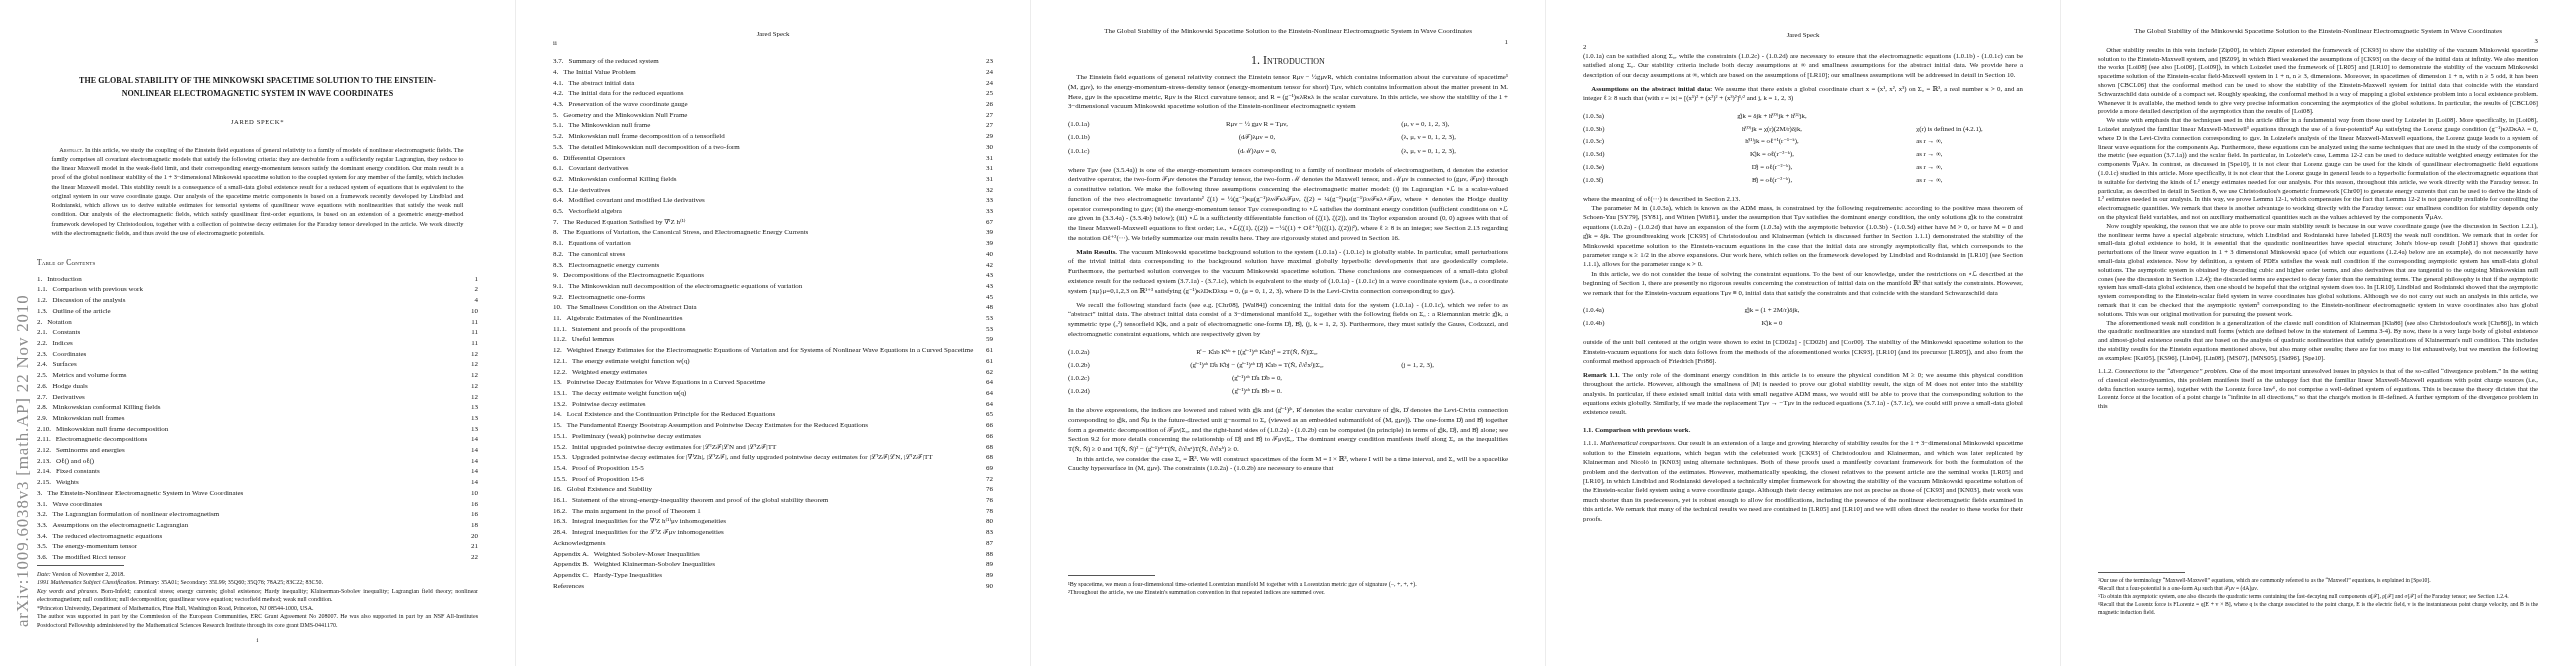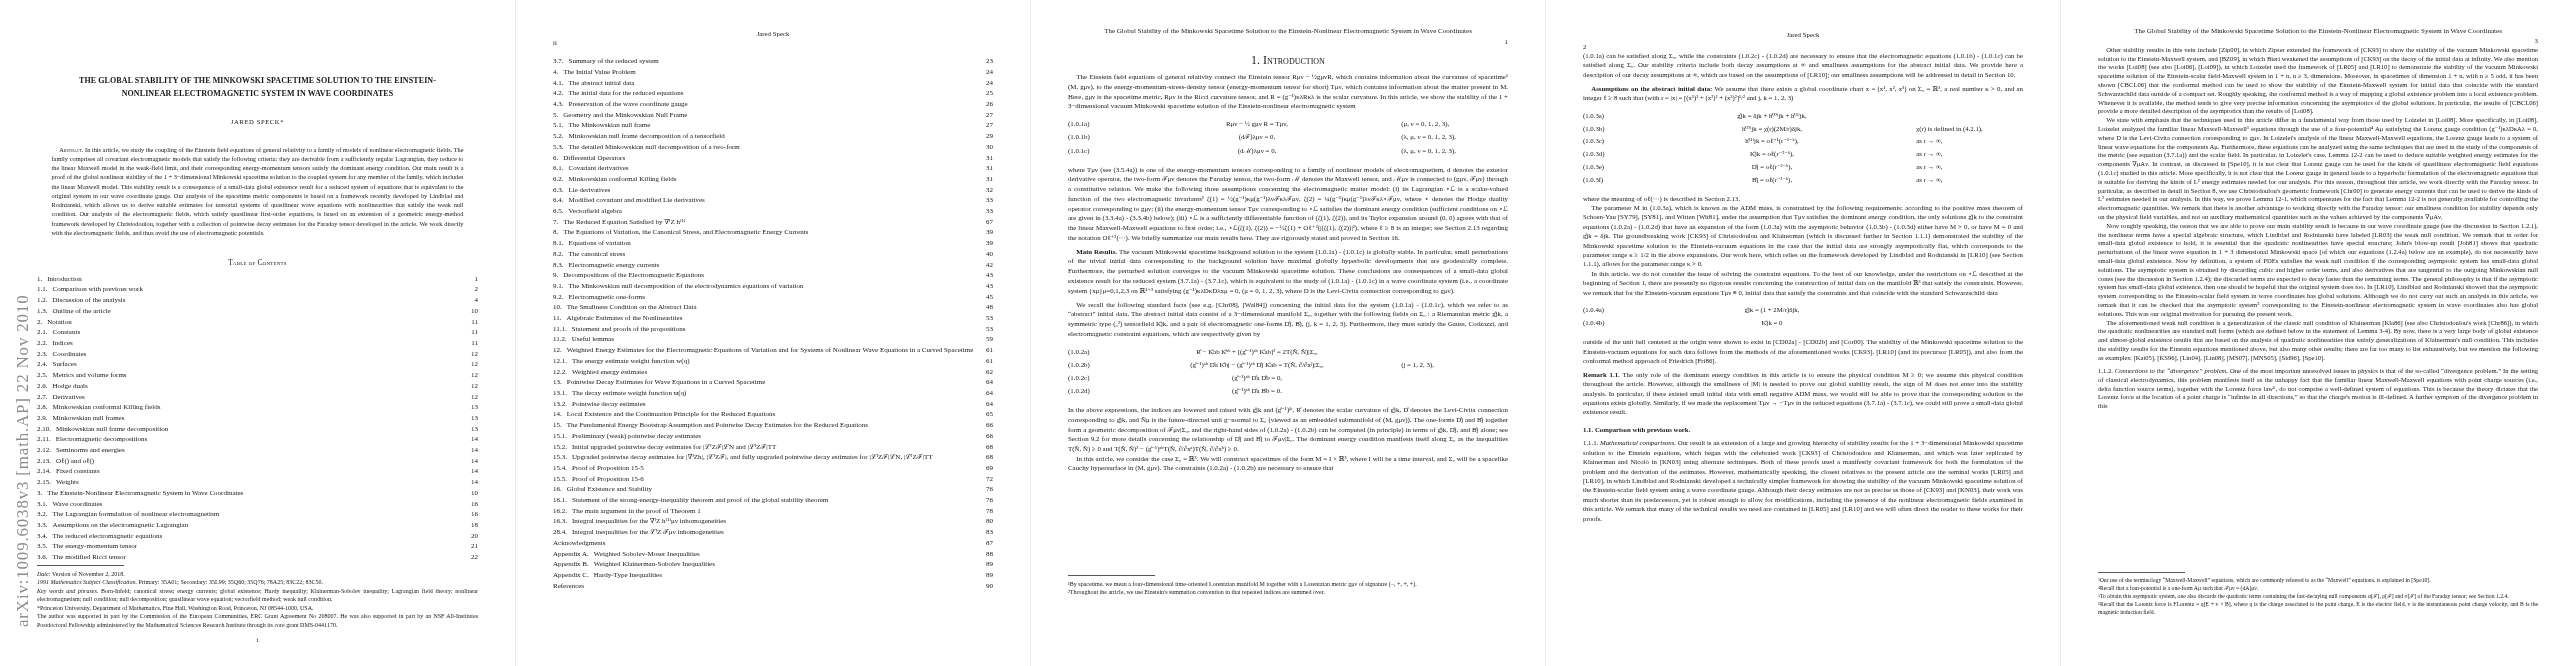--- a/index.html
+++ b/index.html
@@ -10,21 +10,21 @@
   .content{padding:1px 37px;box-sizing:border-box;height:100%;position:relative;}
 
   
   .arxiv-stamp{position:absolute;top:627px;left:13.3px;transform:rotate(-90deg);transform-origin:0 0;
                font-size:17px;color:#8e8e8e;letter-spacing:0.8px;white-space:nowrap;width:456px;}
   .p1-body{height:561px;overflow:hidden;}
   .title{margin:74px 25.6px 0;font-size:8px;line-height:1.62;text-align:center;font-weight:bold;letter-spacing:0.1px;}
   .author{margin-top:16.7px;text-align:center;font-size:6.6px;letter-spacing:0.6px;}
   .abstract{margin:20px 14.5px 0;font-size:6.3px;line-height:1.47;text-align:justify;text-indent:7.8px;}
   .sc{font-variant:small-caps;}
-  .toc-heading{margin-top:21px;text-align:center;font-size:7.3px;letter-spacing:0.2px;}
+  .toc-heading{margin-top:21px;text-align:left;font-size:7.3px;letter-spacing:0.2px;}
   .toc{margin-top:6.7px;font-size:7px;}
   .toc-row{display:flex;align-items:flex-end;line-height:10.7px;}
   .toc-num{white-space:nowrap;margin-right:5px;}
   .toc-num:empty{margin-right:0;}
   .toc-label{flex:1;}
   .toc-page{margin-left:7.8px;white-space:nowrap;}
   .fnblock{position:absolute;left:37px;right:37px;top:565px;}
   .fnrule{width:87px;border-top:0.8px solid #555;margin-bottom:3.9px;}
   .fnline{font-size:6px;line-height:1.42;text-align:justify;}
   .folio-center{text-align:center;font-size:6.4px;margin-top:6.7px;}
@@ -380,21 +380,21 @@
           </div>
 
           <div class="toc-row">
             <span class="toc-num">9.</span>
             <span class="toc-label">Decompositions of the Electromagnetic Equations</span>
             <span class="toc-page">43</span>
           </div>
 
           <div class="toc-row">
             <span class="toc-num">9.1.</span>
-            <span class="toc-label">The Minkowskian null decomposition of the electrodynamics equations of variation</span>
+            <span class="toc-label">The Minkowskian null decomposition of the electromagnetic equations of variation</span>
             <span class="toc-page">43</span>
           </div>
 
           <div class="toc-row">
             <span class="toc-num">9.2.</span>
             <span class="toc-label">Electromagnetic one-forms</span>
             <span class="toc-page">45</span>
           </div>
 
           <div class="toc-row">

